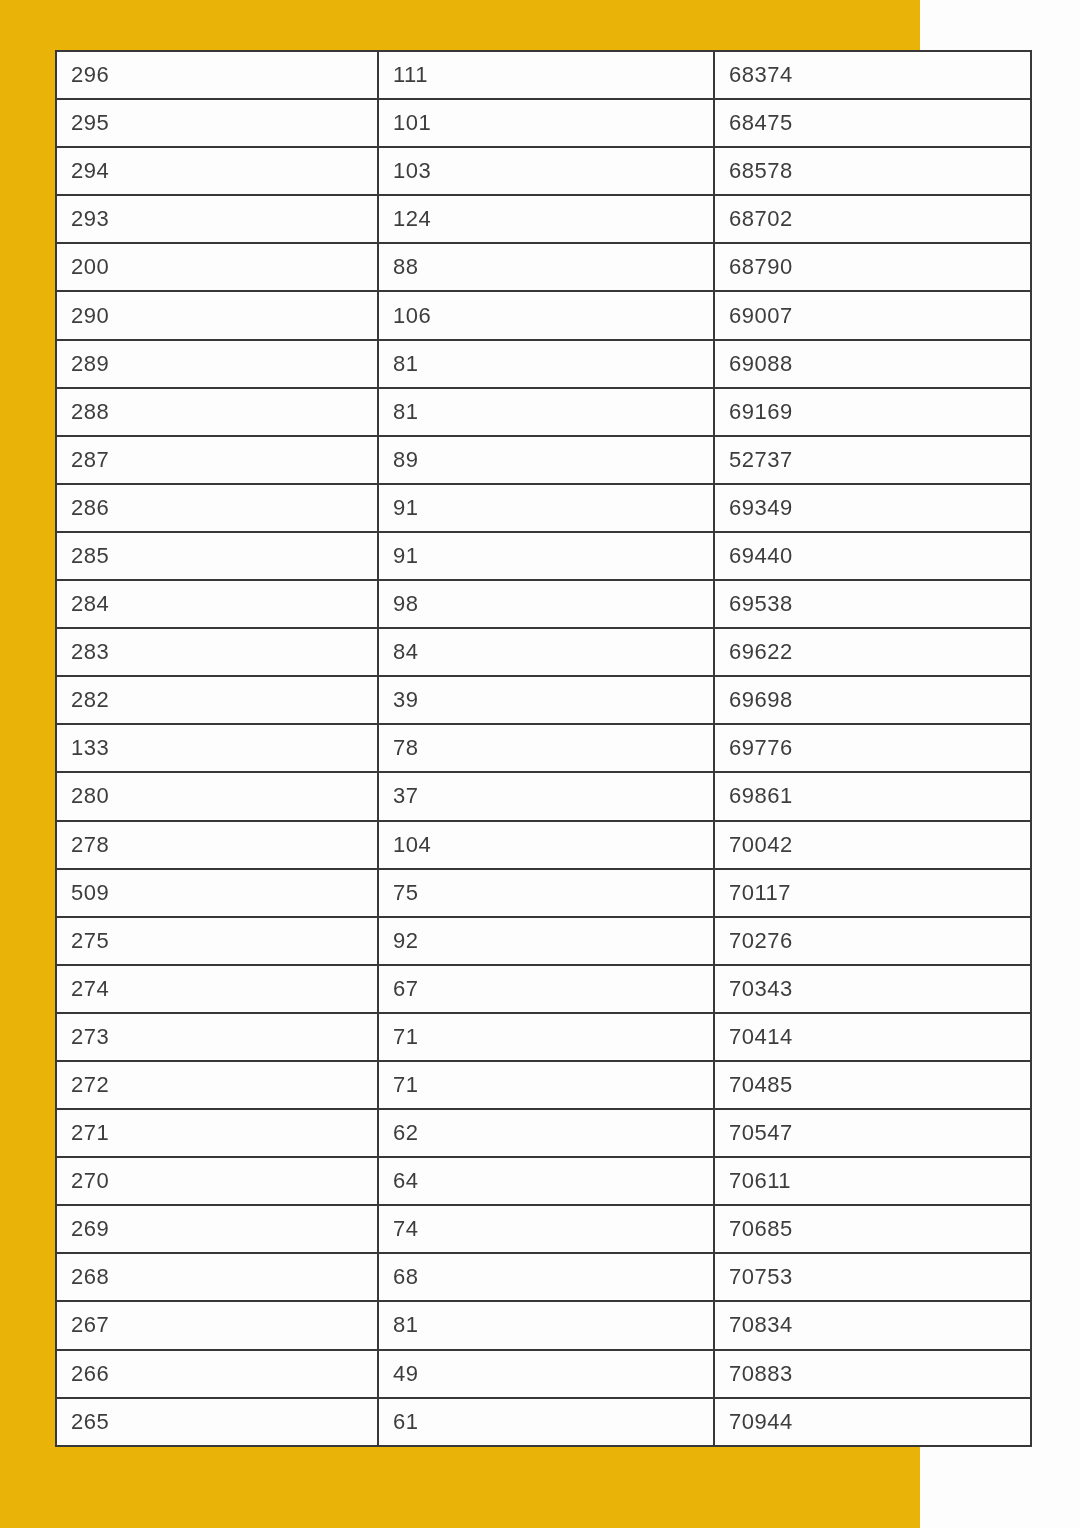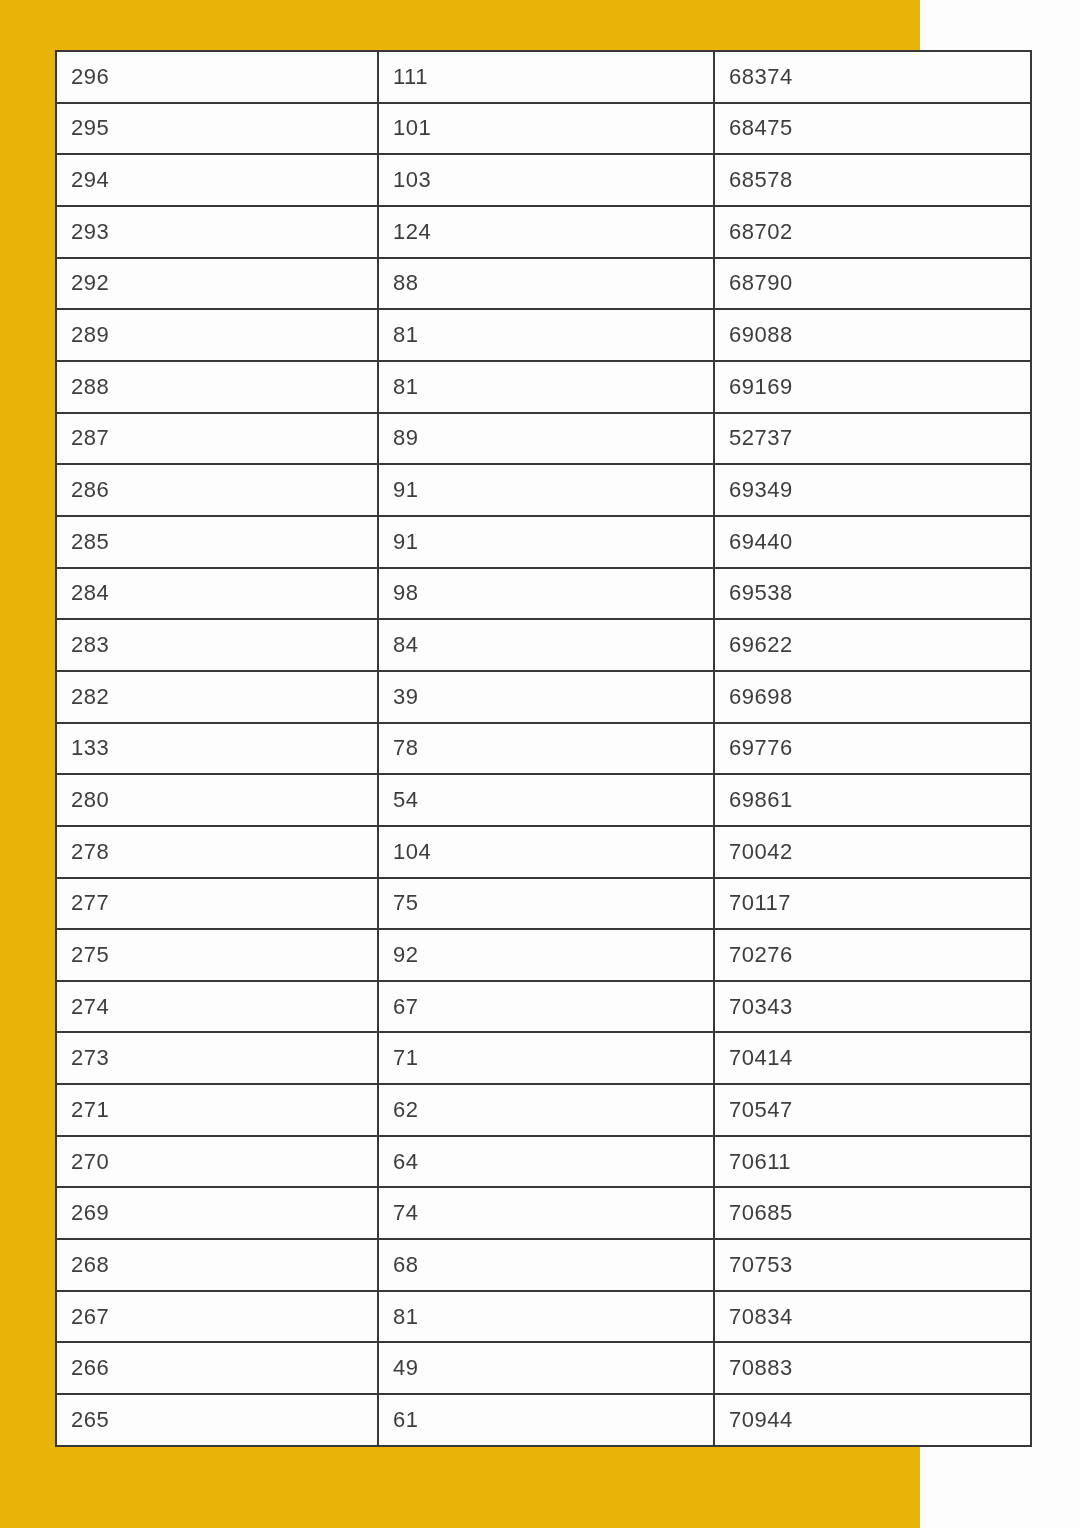--- a/index.html
+++ b/index.html
@@ -71,23 +71,28 @@
           <td>294</td>
           <td>103</td>
           <td>68578</td>
         </tr>
         <tr>
           <td>293</td>
           <td>124</td>
           <td>68702</td>
         </tr>
         <tr>
-          <td>292</td>
+          <td>200</td>
           <td>88</td>
           <td>68790</td>
+        </tr>
+        <tr>
+          <td>290</td>
+          <td>106</td>
+          <td>69007</td>
         </tr>
         <tr>
           <td>289</td>
           <td>81</td>
           <td>69088</td>
         </tr>
         <tr>
           <td>288</td>
           <td>81</td>
           <td>69169</td>
@@ -122,49 +127,54 @@
           <td>39</td>
           <td>69698</td>
         </tr>
         <tr>
           <td>133</td>
           <td>78</td>
           <td>69776</td>
         </tr>
         <tr>
           <td>280</td>
-          <td>54</td>
+          <td>37</td>
           <td>69861</td>
         </tr>
         <tr>
           <td>278</td>
           <td>104</td>
           <td>70042</td>
         </tr>
         <tr>
-          <td>277</td>
+          <td>509</td>
           <td>75</td>
           <td>70117</td>
         </tr>
         <tr>
           <td>275</td>
           <td>92</td>
           <td>70276</td>
         </tr>
         <tr>
           <td>274</td>
           <td>67</td>
           <td>70343</td>
         </tr>
         <tr>
           <td>273</td>
           <td>71</td>
           <td>70414</td>
         </tr>
         <tr>
+          <td>272</td>
+          <td>71</td>
+          <td>70485</td>
+        </tr>
+        <tr>
           <td>271</td>
           <td>62</td>
           <td>70547</td>
         </tr>
         <tr>
           <td>270</td>
           <td>64</td>
           <td>70611</td>
         </tr>
         <tr>

